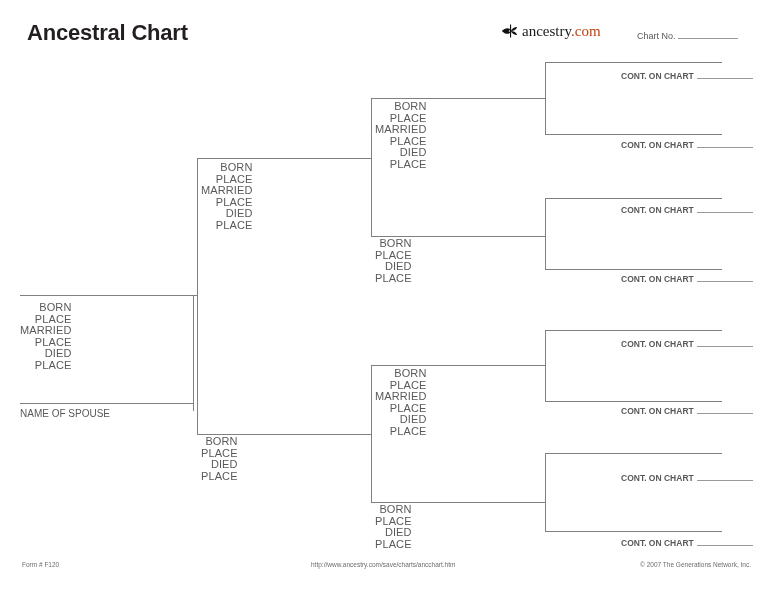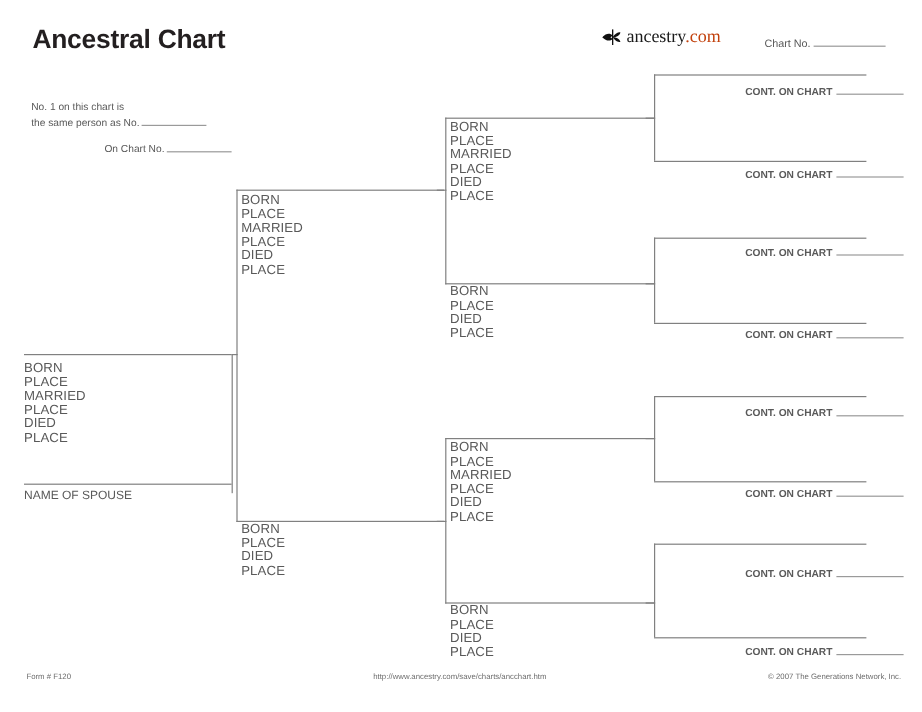--- a/index.html
+++ b/index.html
@@ -11,20 +11,21 @@
   body {
     font-family: "Liberation Sans", sans-serif;
     color: #595959;
   }
   #page {
     position: relative;
     width: 768px;
     height: 593px;
     background: #ffffff;
     overflow: hidden;
+    text-align: right;
   }
 
   
   .chart-title {
     position: absolute;
     left: 27px;
     top: 20px;
     font-size: 22px;
     font-weight: bold;
     color: #231f20;
@@ -171,29 +172,20 @@
     </svg>
     <div class="logo-text">
       <span class="bold-part">ancestry</span><span class="light-part">.com</span>
     </div>
   </div>
 
   <div class="chart-no">
     <span>Chart No.</span><span class="fill"></span>
   </div>
 
-  <div class="note">
-    <span class="line1">No. 1 on this chart is</span>
-    <span class="line2">
-      <span>the same person as No.</span><span class="fill"></span>
-    </span>
-    <span class="line3">
-      <span>On Chart No.</span><span class="fill"></span>
-    </span>
-  </div>
 
   <div class="hline" style="left:20px; top:295px; width:173px;"></div>
   <div class="fieldlist" style="left:20px; top:302px;">
     <div>BORN</div>
     <div>PLACE</div>
     <div>MARRIED</div>
     <div>PLACE</div>
     <div>DIED</div>
     <div>PLACE</div>
   </div>

